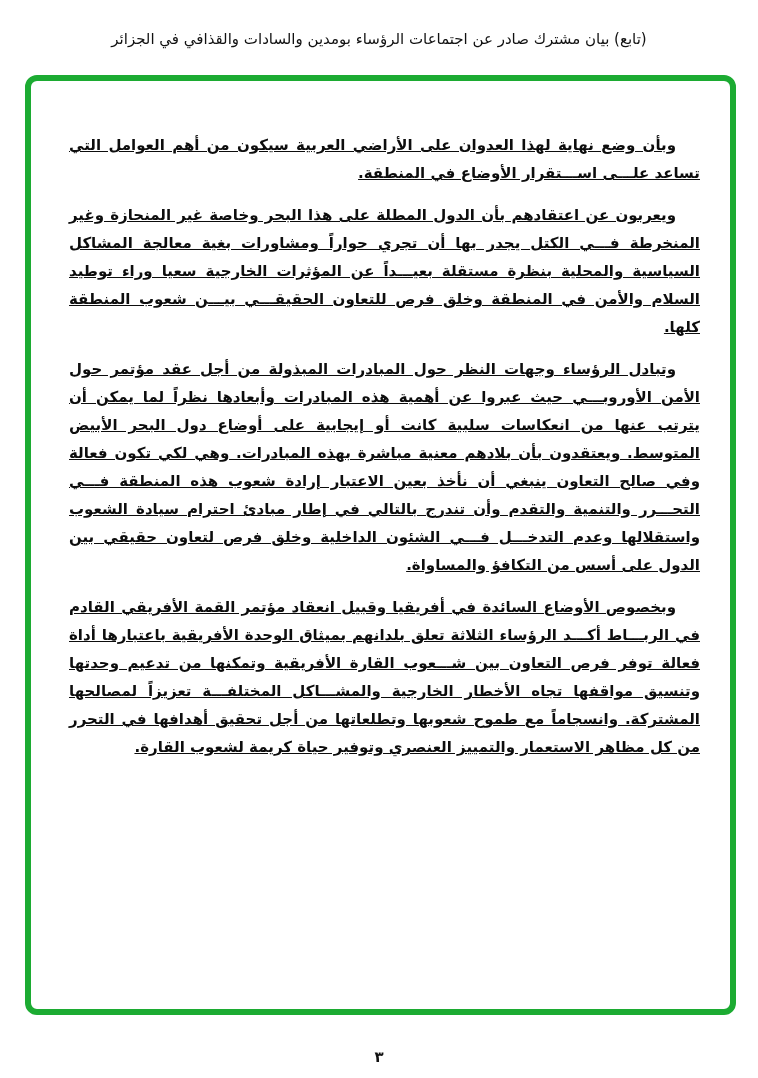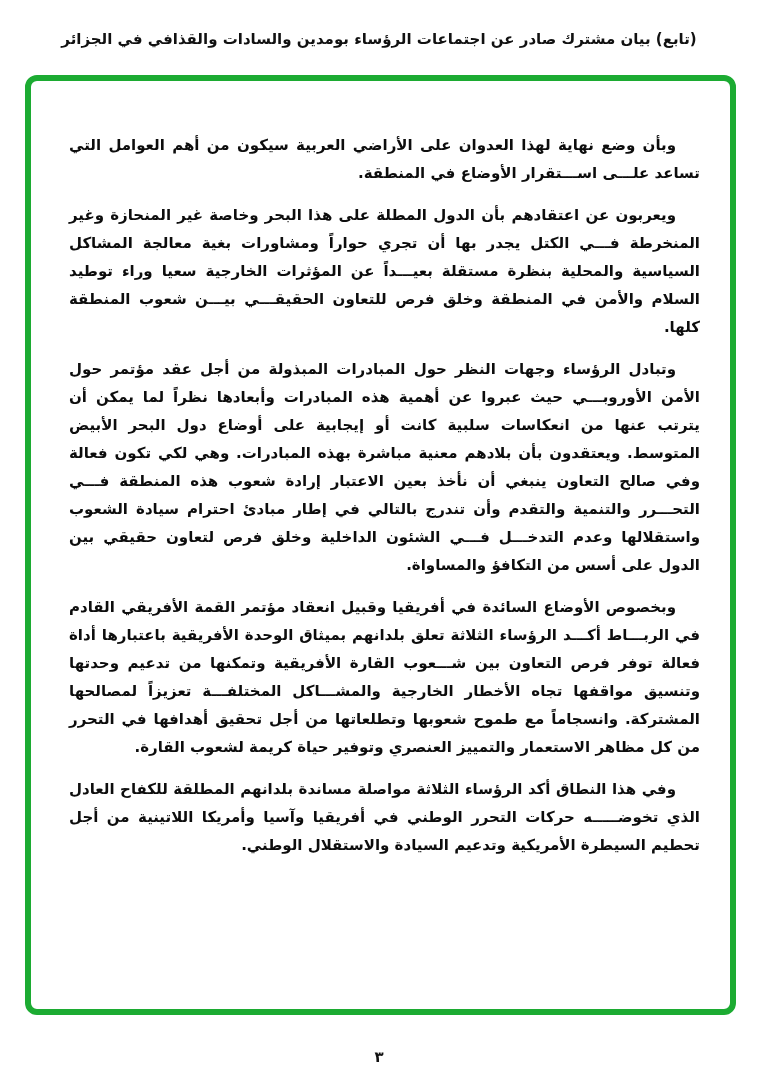--- a/index.html
+++ b/index.html
@@ -10,21 +10,21 @@
     font-family: "DejaVu Sans", sans-serif;
     position: relative;
     overflow: hidden;
     color: var(--ink);
   }
   .doc-header {
     position: absolute;
     top: 30px; left: 0; right: 0;
     text-align: center;
     direction: rtl;
-    font-weight: bold;
+    font-weight: normal;
     font-size: 15px;
     letter-spacing: 0;
     color: #111;
   }
   .frame {
     position: absolute;
     left: 25px; top: 75px;
     width: 699px; height: 928px;
     border: 6px solid var(--accent);
     border-radius: 12px;
@@ -37,20 +37,21 @@
     direction: rtl;
     text-align: justify;
     font-weight: bold;
     font-size: 15px;
     line-height: 28px;
     color: var(--ink);
   }
   .content p {
     margin: 0 0 14px 0;
     text-indent: 24px;
+    text-decoration: underline;
   }
   .page-number {
     position: absolute;
     bottom: 12px; left: 0; right: 0;
     text-align: center;
     font-weight: bold;
     font-size: 15px;
     color: #111;
   }
 </style>
@@ -58,17 +59,16 @@
 <body>
 
 <div class="doc-header">(تابع) بيان مشترك صادر عن اجتماعات الرؤساء بومدين والسادات والقذافي في الجزائر</div>
 
 <div class="frame">
   <div class="content">
     <p>وبأن وضع نهاية لهذا العدوان على الأراضي العربية سيكون من أهم العوامل التي تساعد علـــى اســـتقرار الأوضاع في المنطقة.</p>
     <p>ويعربون عن اعتقادهم بأن الدول المطلة على هذا البحر وخاصة غير المنحازة وغير المنخرطة فـــي الكتل يجدر بها أن تجري حواراً ومشاورات بغية معالجة المشاكل السياسية والمحلية بنظرة مستقلة بعيـــداً عن المؤثرات الخارجية سعيا وراء توطيد السلام والأمن في المنطقة وخلق فرص للتعاون الحقيقـــي بيـــن شعوب المنطقة كلها.</p>
     <p>وتبادل الرؤساء وجهات النظر حول المبادرات المبذولة من أجل عقد مؤتمر حول الأمن الأوروبـــي حيث عبروا عن أهمية هذه المبادرات وأبعادها نظراً لما يمكن أن يترتب عنها من انعكاسات سلبية كانت أو إيجابية على أوضاع دول البحر الأبيض المتوسط. ويعتقدون بأن بلادهم معنية مباشرة بهذه المبادرات. وهي لكي تكون فعالة وفي صالح التعاون ينبغي أن نأخذ بعين الاعتبار إرادة شعوب هذه المنطقة فـــي التحـــرر والتنمية والتقدم وأن تندرج بالتالي في إطار مبادئ احترام سيادة الشعوب واستقلالها وعدم التدخـــل فـــي الشئون الداخلية وخلق فرص لتعاون حقيقي بين الدول على أسس من التكافؤ والمساواة.</p>
     <p>وبخصوص الأوضاع السائدة في أفريقيا وقبيل انعقاد مؤتمر القمة الأفريقي القادم في الربـــاط أكـــد الرؤساء الثلاثة تعلق بلدانهم بميثاق الوحدة الأفريقية باعتبارها أداة فعالة توفر فرص التعاون بين شـــعوب القارة الأفريقية وتمكنها من تدعيم وحدتها وتنسيق مواقفها تجاه الأخطار الخارجية والمشـــاكل المختلفـــة تعزيزاً لمصالحها المشتركة. وانسجاماً مع طموح شعوبها وتطلعاتها من أجل تحقيق أهدافها في التحرر من كل مظاهر الاستعمار والتمييز العنصري وتوفير حياة كريمة لشعوب القارة.</p>
-    <p>وفي هذا النطاق أكد الرؤساء الثلاثة مواصلة مساندة بلدانهم المطلقة للكفاح العادل الذي تخوضـــــه حركات التحرر الوطني في أفريقيا وآسيا وأمريكا اللاتينية من أجل تحطيم السيطرة الأمريكية وتدعيم السيادة والاستقلال الوطني.</p>
   </div>
 </div>
 
 <div class="page-number">٣</div>
 
 </body></html>

